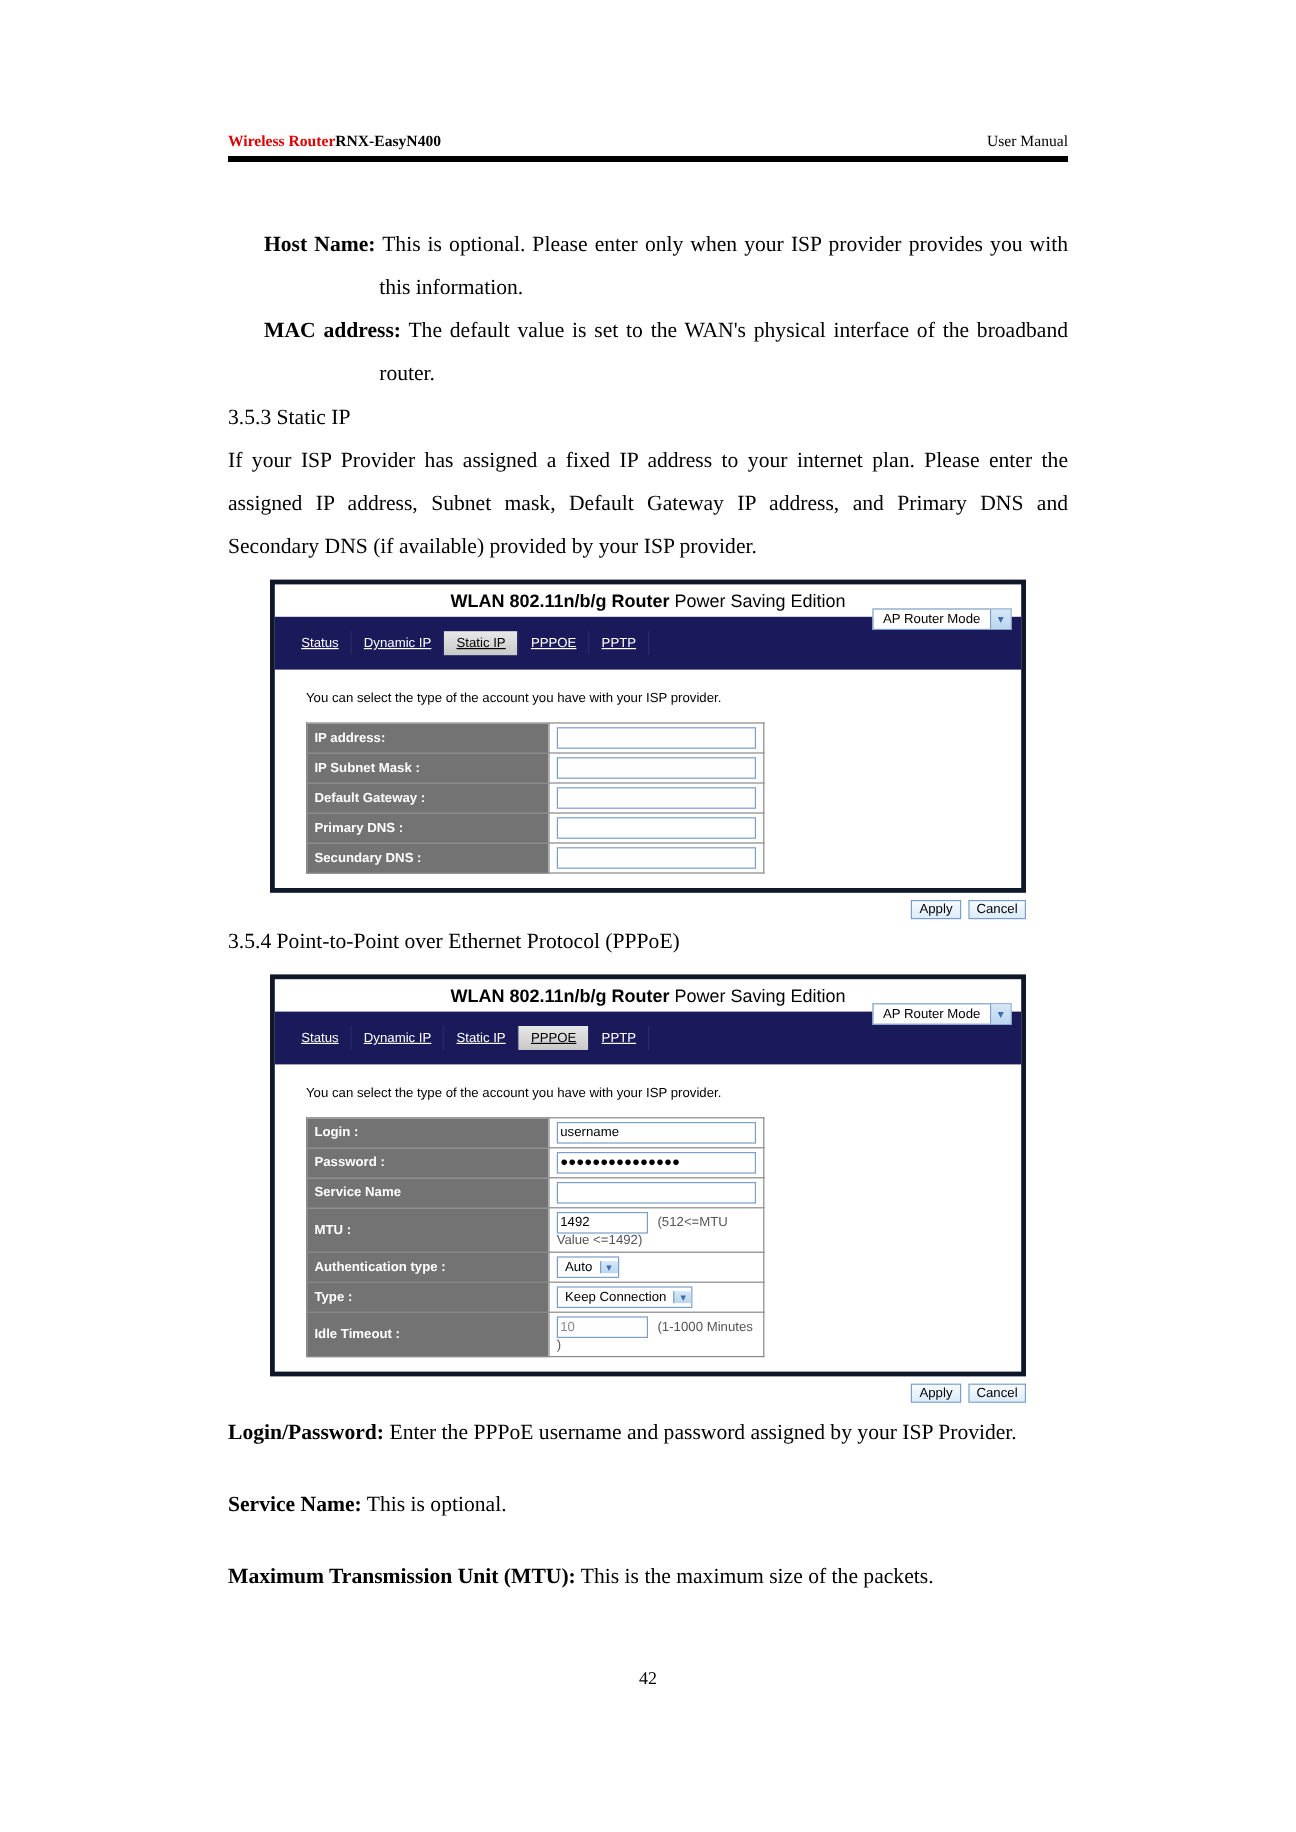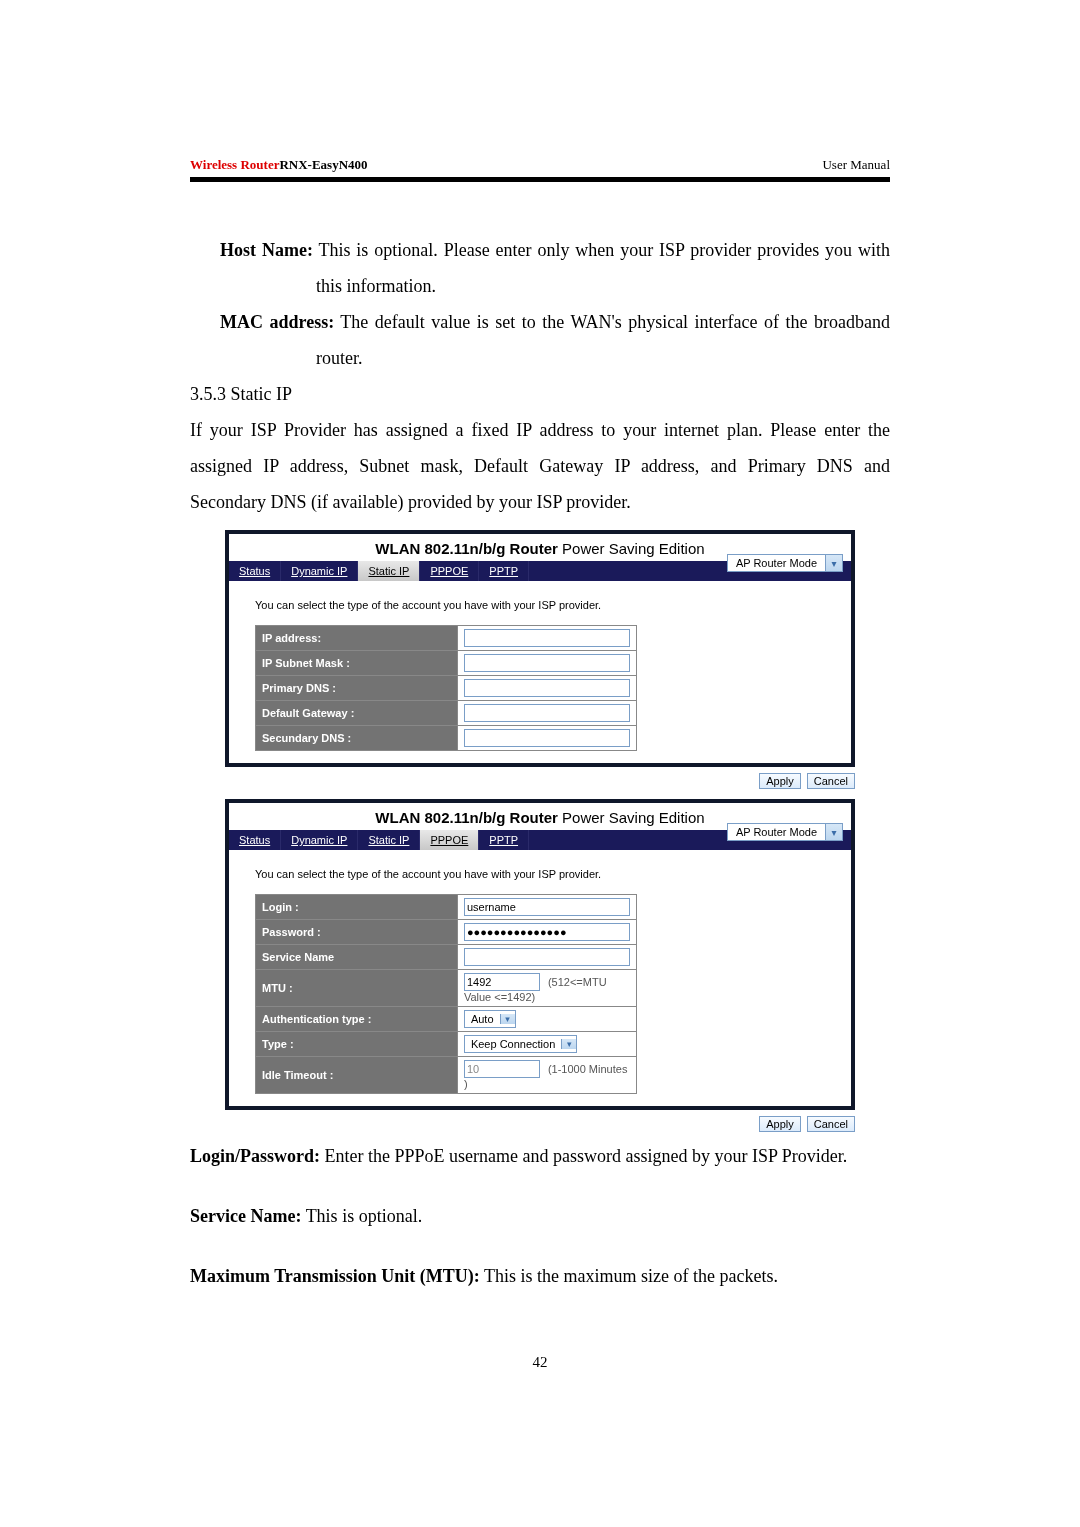--- a/index.html
+++ b/index.html
@@ -4,21 +4,20 @@
 <style>
   body {
     margin: 0;
     background: #fff;
     width: 1080px;
     font-family: "Times New Roman", Times, serif;
     color: #000;
   }
   .page {
     padding: 110px 190px 40px 190px;
-    margin-top: 47px;
   }
   .header-row {
     display: flex;
     justify-content: space-between;
     font-size: 13px;
     margin-bottom: 4px;
   }
   .header-left {
     font-weight: bold;
   }
@@ -85,21 +84,21 @@
     display: flex;
     align-items: center;
     justify-content: center;
     color: #3b6da8;
     font-size: 10px;
     border-left: 1px solid #7a9ec7;
   }
   .tab-row {
     display: flex;
     background: #1a1a5a;
-    padding: 0;
+    padding: 12px;
     align-items: center;
   }
   .tab {
     color: #fff;
     font-size: 11px;
     padding: 4px 10px;
     border-right: 1px solid #2a2a6a;
     text-decoration: underline;
     cursor: pointer;
   }
@@ -226,40 +225,43 @@
         <tbody>
             <tr>
               <td class="label-cell">IP address:</td>
               <td><input class="text-input" value="" style=""></td>
             </tr>
         <tr>
               <td class="label-cell">IP Subnet Mask :</td>
               <td><input class="text-input" value="" style=""></td>
             </tr>
         <tr>
+              <td class="label-cell">Default Gateway :</td>
+              <td><input class="text-input" value="" style=""></td>
+            </tr>
+        <tr>
               <td class="label-cell">Primary DNS :</td>
-              <td><input class="text-input" value="" style=""></td>
-            </tr>
-        <tr>
-              <td class="label-cell">Default Gateway :</td>
               <td><input class="text-input" value="" style=""></td>
             </tr>
         <tr>
               <td class="label-cell">Secundary DNS :</td>
               <td><input class="text-input" value="" style=""></td>
             </tr>
       </tbody>
         </table>
     </div>
   </div>
   <div class="btn-row outset">
     <span class="btn">Apply</span>
     <span class="btn">Cancel</span>
   </div>
 
+  <div class="body-text">
+    <p class="section-heading">3.5.4 Point-to-Point over Ethernet Protocol (PPPoE)</p>
+  </div>
 
   <div class="router-panel">
     <div class="router-title">
       <b>WLAN 802.11n/b/g Router</b><span> Power Saving Edition</span>
       <span class="mode-select">
         <span class="label">AP Router Mode</span>
         <span class="arrow">▾</span>
       </span>
     </div>
     <div class="tab-row">

